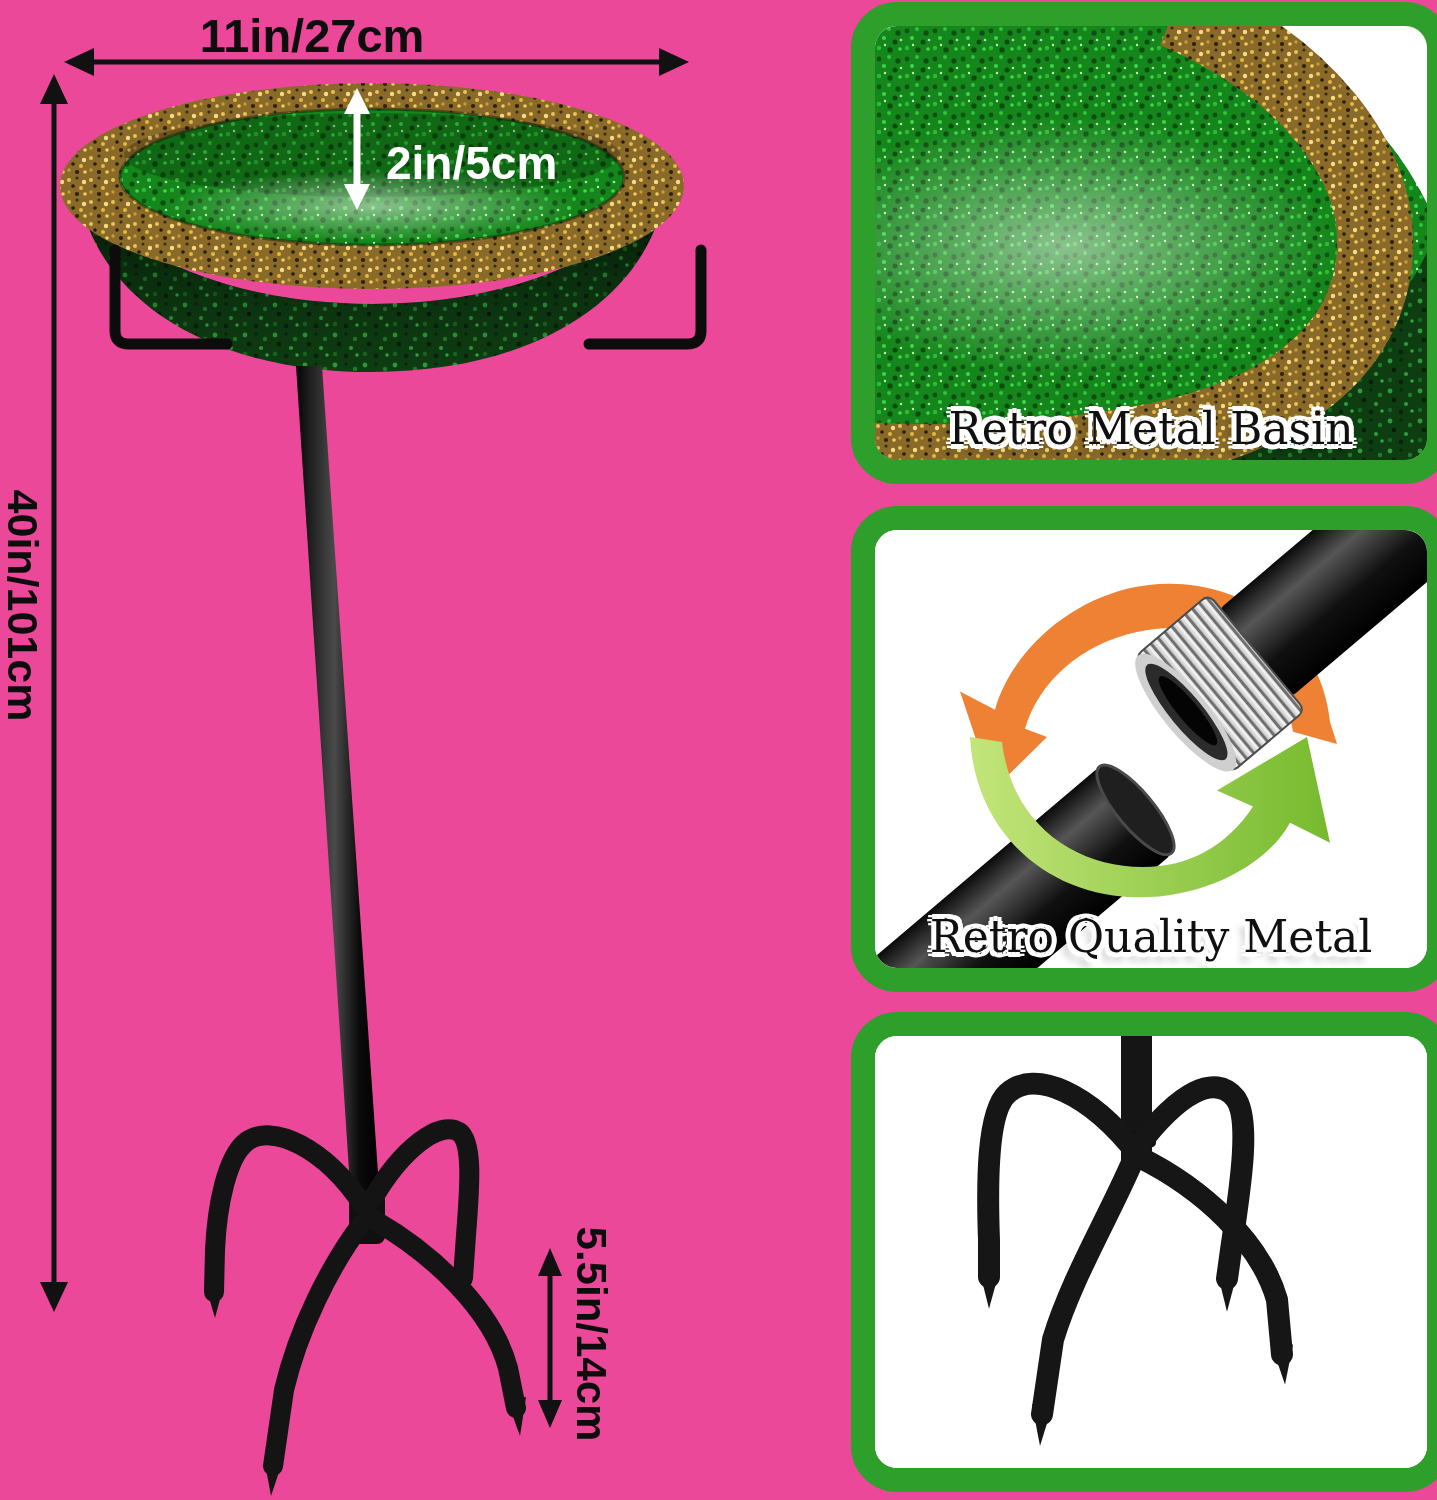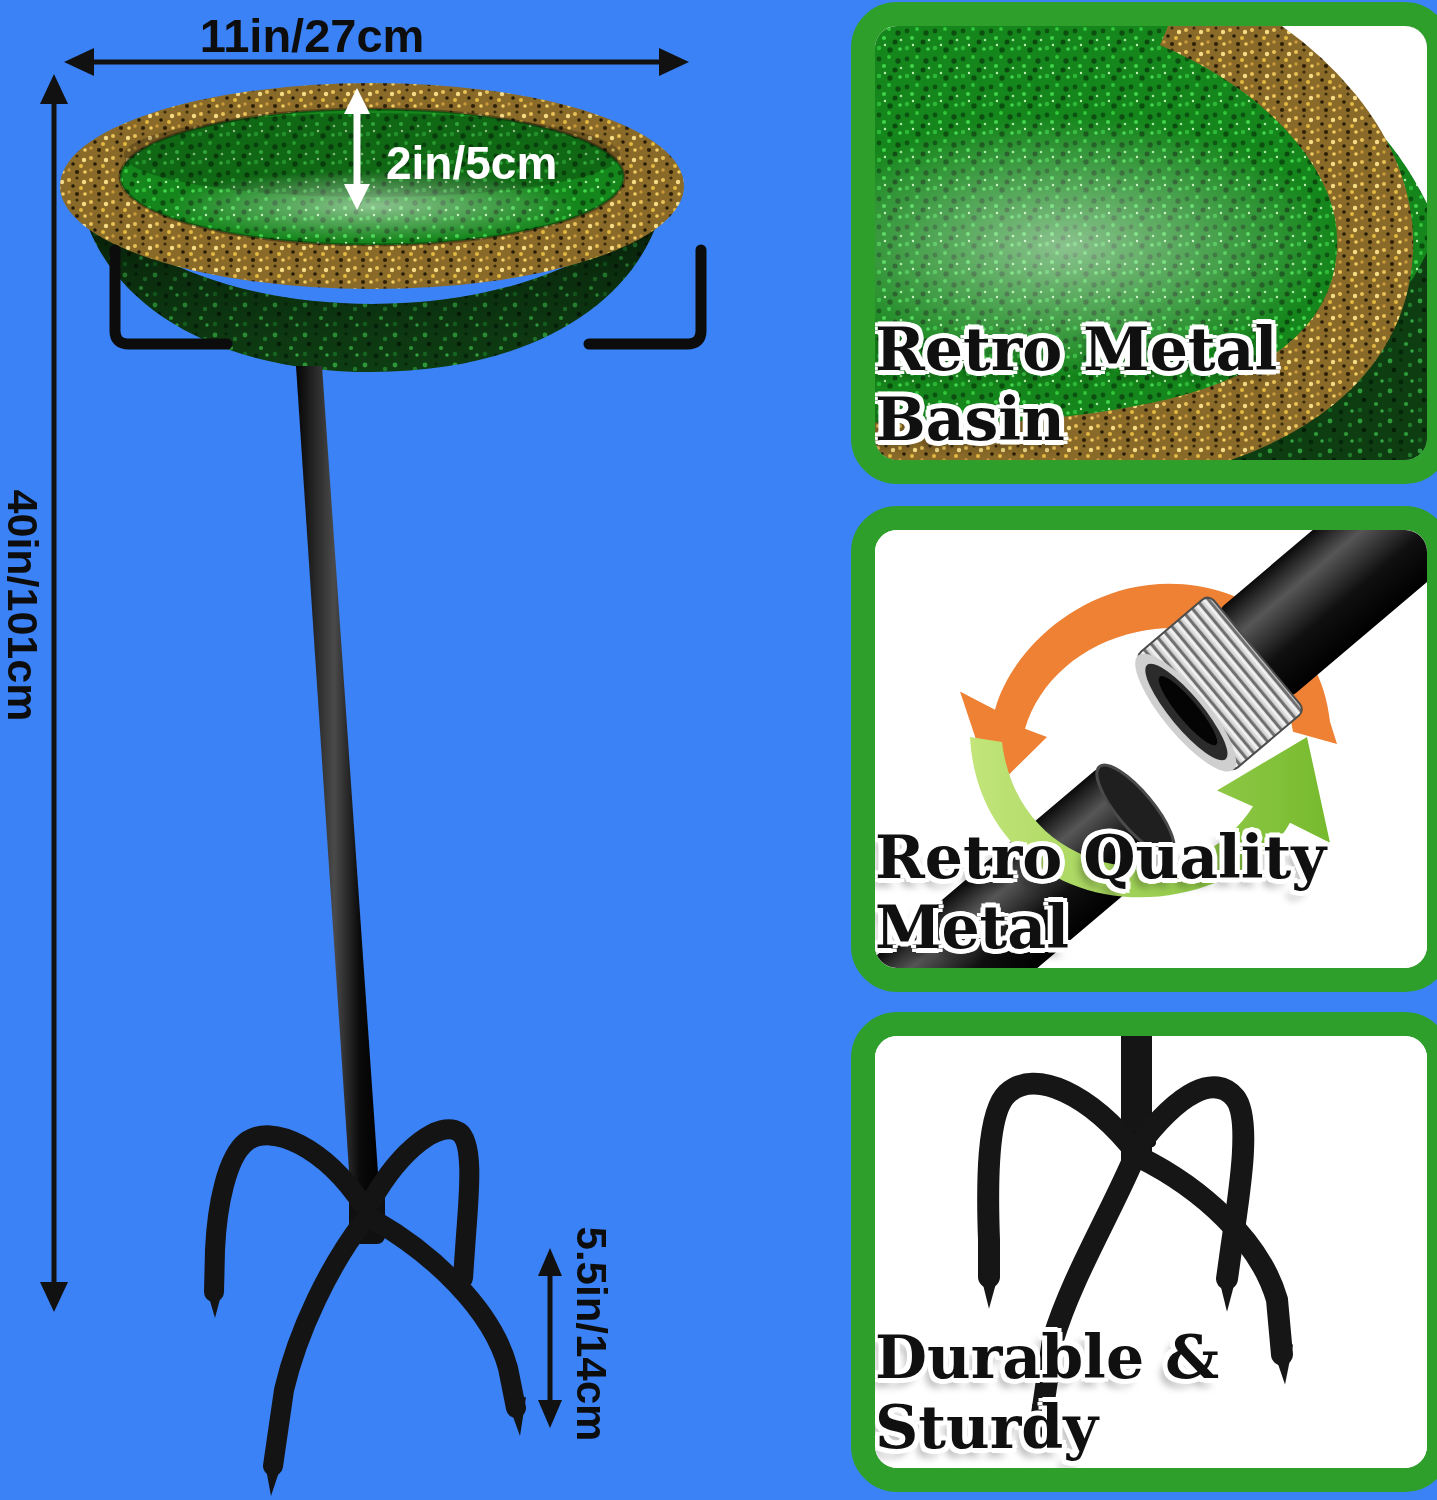--- a/index.html
+++ b/index.html
@@ -1,30 +1,30 @@
 <!DOCTYPE html>
 <html><head>
 <meta charset="utf-8">
 <style>
   html,body{margin:0;padding:0;background:#fff;}
-  .canvas{position:relative;width:1437px;height:1500px;background:#3b82f6;overflow:hidden;
+  .canvas{position:relative;width:1437px;height:1500px;background:#ec4899;overflow:hidden;
           font-family:"Liberation Sans",sans-serif;}
   .main-svg{position:absolute;left:0;top:0;}
   .dim{position:absolute;color:#0d0d0d;font-weight:bold;white-space:nowrap;}
   .dim-width{left:0;top:8px;width:624px;text-align:center;font-size:47px;}
   .dim-depth{left:386px;top:136px;font-size:46px;color:#ffffff;}
   .dim-height{left:22px;top:607px;width:340px;margin-left:-170px;margin-top:-26px;
               text-align:center;font-size:43px;transform:rotate(90deg);}
   .dim-stake{left:591px;top:1334px;width:300px;margin-left:-150px;margin-top:-24px;
              text-align:center;font-size:42px;transform:rotate(90deg);}
   .panel{position:absolute;left:851px;width:600px;background:#fff;
          border:24px solid #2e9f2b;border-radius:46px;box-sizing:border-box;overflow:hidden;}
   .panel svg{position:absolute;left:0;top:0;width:100%;height:100%;}
-  .panel-label{position:absolute;left:0;bottom:6px;width:100%;text-align:left;
-      font-family:"DejaVu Serif",serif;font-weight:bold;font-size:60px;color:#101010;
+  .panel-label{position:absolute;left:0;bottom:6px;width:100%;text-align:center;
+      font-family:"DejaVu Serif",serif;font-weight:normal;font-size:44px;color:#101010;
       letter-spacing:0px;
       text-shadow:-4px -4px 0 #fff,4px -4px 0 #fff,-4px 4px 0 #fff,4px 4px 0 #fff,
                   -5px 0 0 #fff,5px 0 0 #fff,0 -5px 0 #fff,0 5px 0 #fff,
                   -7px 9px 7px rgba(0,0,0,0.25);}
 </style>
 </head>
 <body>
 
 <div class="canvas">
 
@@ -210,16 +210,15 @@
         <path d="M 258,125 C 232,185 196,245 178,305 L 167,380"></path>
         <path d="M 265,122 C 325,152 385,205 402,265 L 407,320"></path>
       </g>
       <g fill="#161616">
         <polygon points="104,234 125,234 114,274"></polygon>
         <polygon points="342,236 362,239 352,277"></polygon>
         <polygon points="157,370 177,373 165,412"></polygon>
         <polygon points="397,312 418,310 410,350"></polygon>
       </g>
     </svg>
-    <div class="panel-label">Durable &amp; Sturdy</div>
   </div>
 
 </div>
 
 </body></html>

